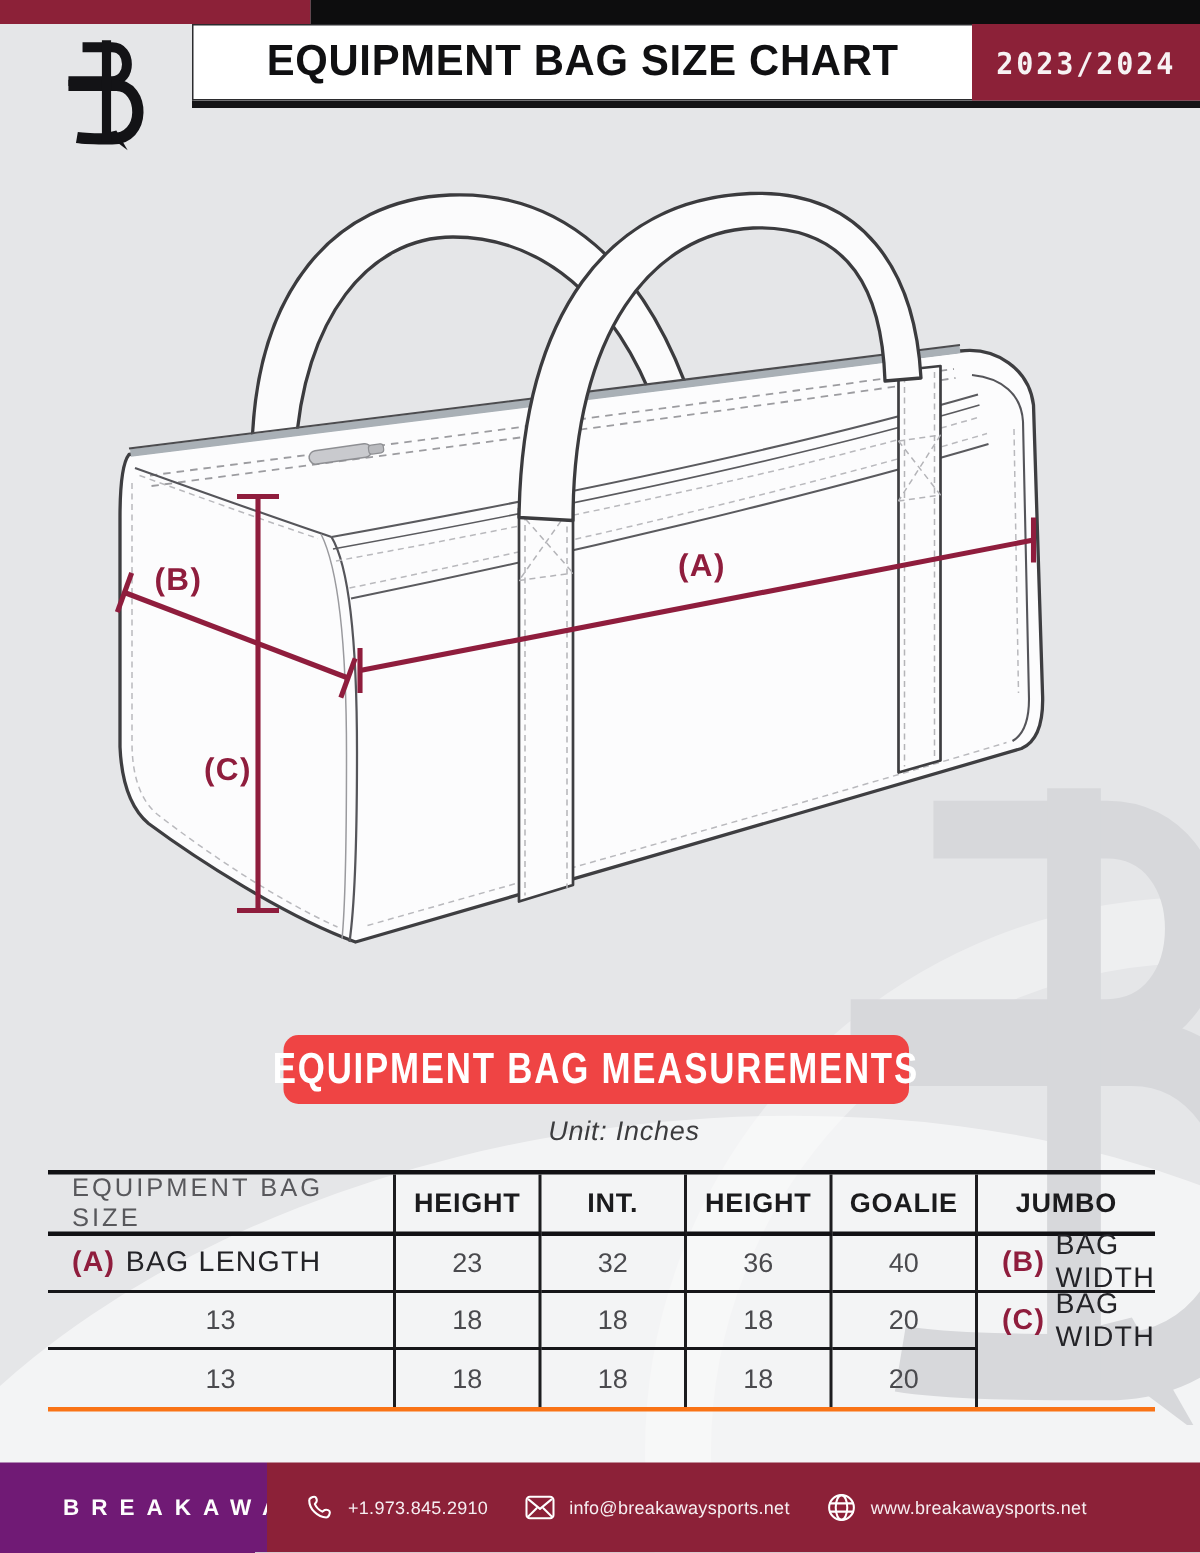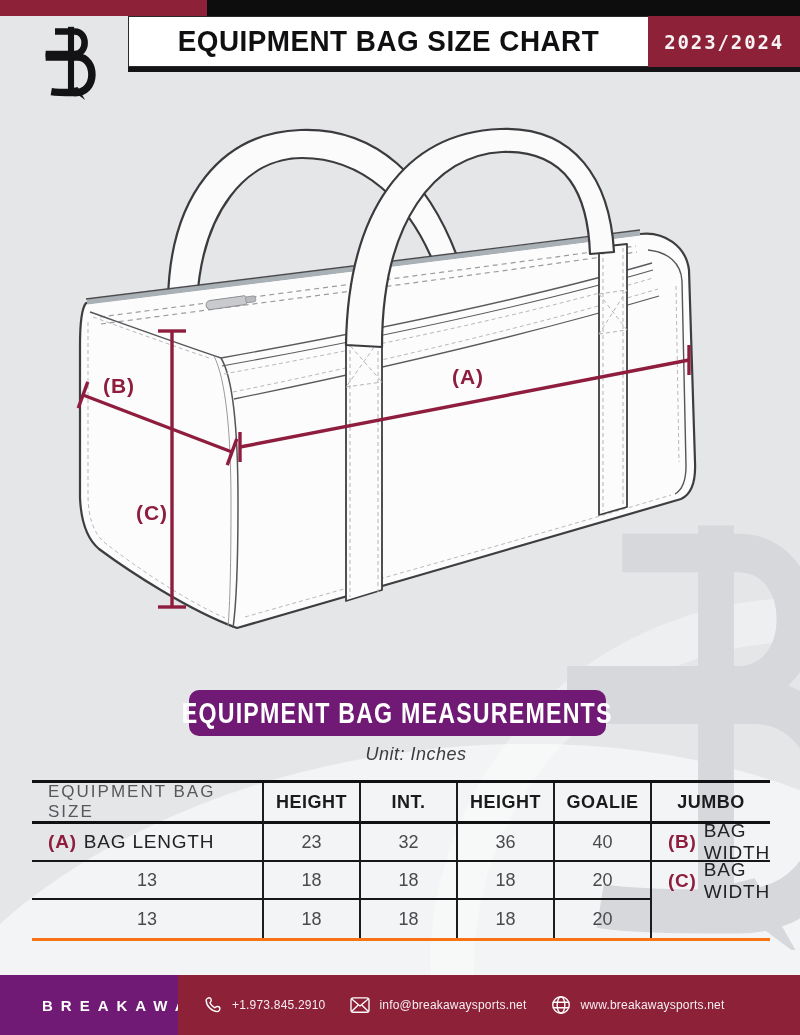--- a/index.html
+++ b/index.html
@@ -34,21 +34,21 @@
   .swoosh-ring { left:430px; top:598px; width:740px; height:740px; border-radius:50%;
                  border:44px solid rgba(255,255,255,0.35); }
   .watermark   { left:545px; top:520px; width:353px; height:430px; }
 
   
   .bag-svg { left:40px; top:115px; width:710px; height:570px; }
   .dim-label { font-family:"Liberation Sans", sans-serif; font-weight:bold;
                font-size:21px; fill:#8F1D3D; letter-spacing:1px; text-anchor:middle; }
 
   
-  .banner { left:189px; top:690px; width:417px; height:46px; background:#701a75;
+  .banner { left:189px; top:690px; width:417px; height:46px; background:#ef4444;
             border-radius:10px; display:flex; align-items:center; justify-content:center; }
   .banner span { color:#ffffff; font-weight:bold; font-size:29px; letter-spacing:1.5px;
             transform:scaleX(0.8); white-space:nowrap; }
   .unit { left:16px; top:744px; width:800px; text-align:center; font-style:italic;
           font-size:18px; color:#3c3c3e; letter-spacing:0.5px; }
 
   
   .sizes-table { left:32px; top:780px; width:738px;
                  border-top:3px solid #111114; border-bottom:3px solid #f97316;
                  display:grid; grid-template-columns:232px 1fr 1fr 1fr 1fr 1fr; }

